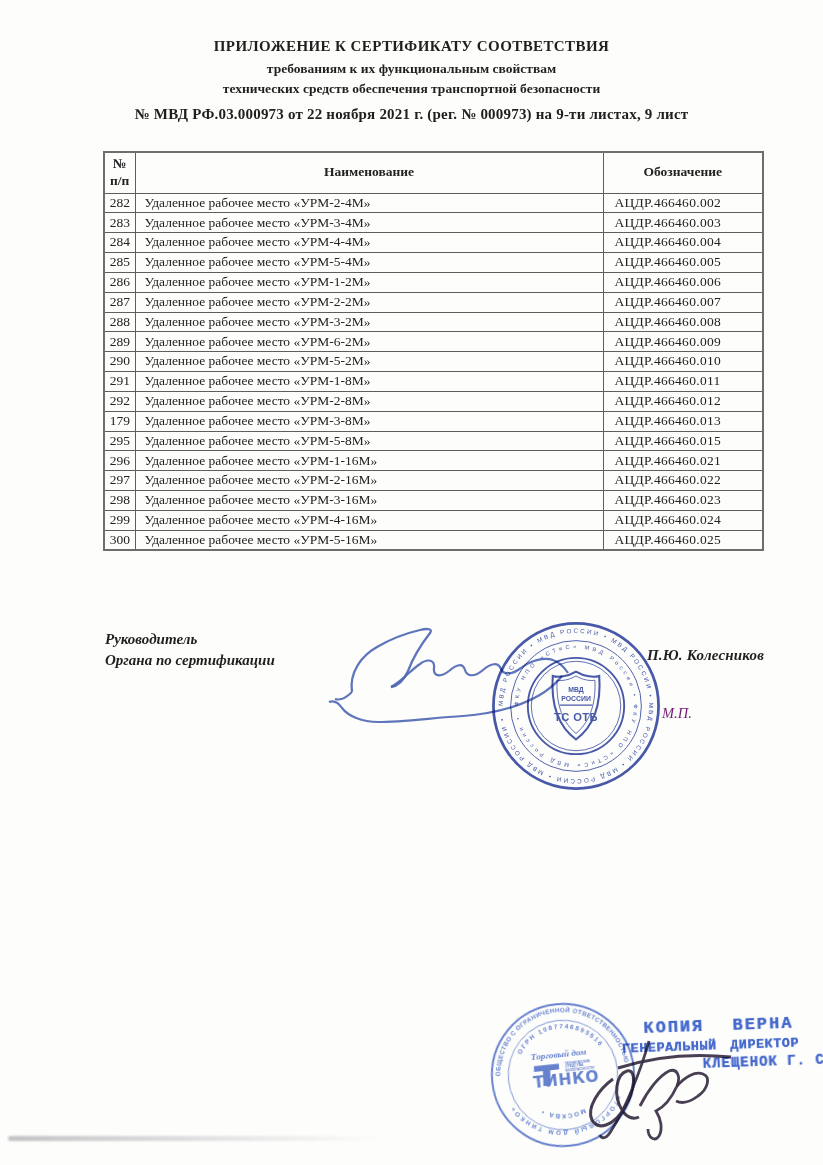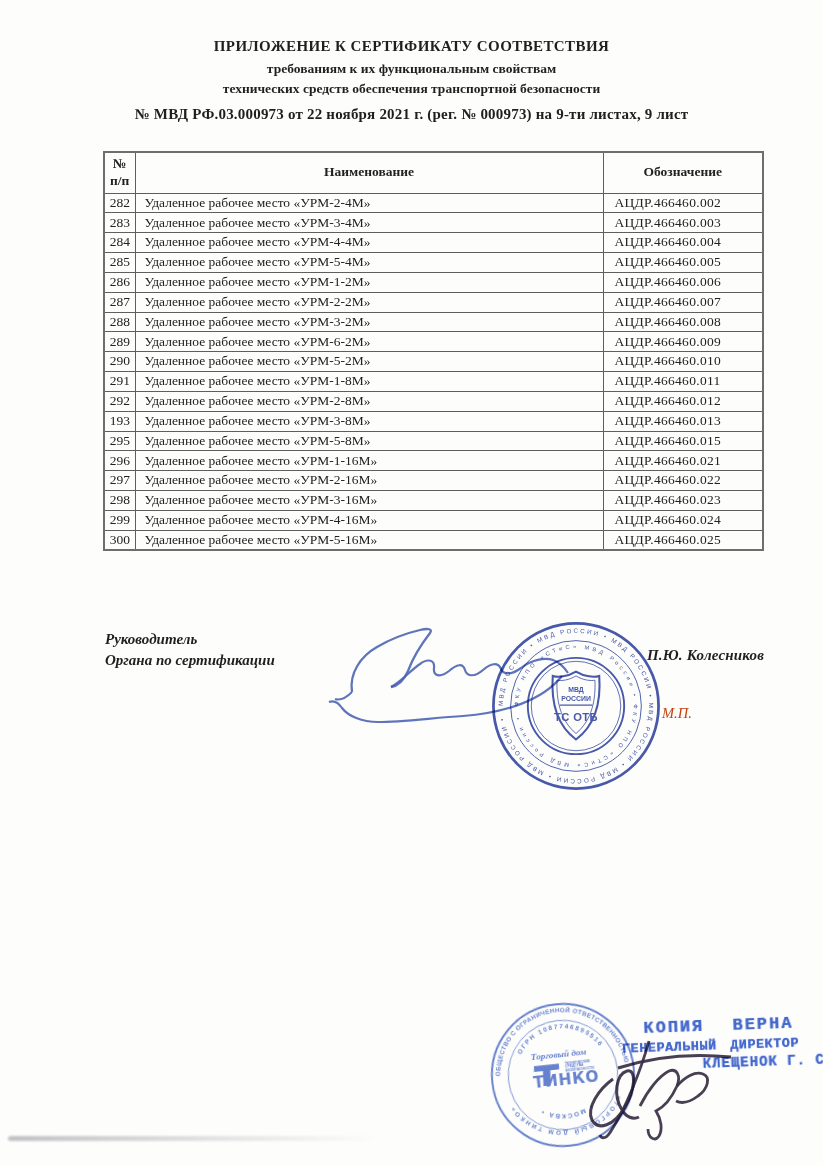--- a/index.html
+++ b/index.html
@@ -32,21 +32,21 @@
   table.items thead th{height:41px; font-size:13.5px; font-weight:bold; text-align:center; line-height:1.25;}
   table.items tbody td{height:19.85px; padding:0 0 1px 0; line-height:1;}
   td.cell-num{text-align:center;}
   td.cell-name{padding-left:9px !important;}
   td.cell-des{padding-left:11px !important; letter-spacing:.3px;}
   
   .sig-labels{position:absolute; left:105px; top:629px; font-size:15px; font-weight:bold;
     font-style:italic; line-height:21px;}
   .signer-name{position:absolute; left:647px; top:647px; font-size:15px; font-weight:bold;
     font-style:italic; z-index:6; letter-spacing:.2px;}
-  .seal-note{position:absolute; left:662px; top:705px; font-size:14.5px; font-style:italic; color:#c2410c;}
+  .seal-note{position:absolute; left:662px; top:705px; font-size:14.5px; font-style:italic; color:#701a75;}
   
   .stamp{position:absolute; mix-blend-mode:multiply; filter:blur(.45px); opacity:.93;}
   .mvd-stamp{left:490px; top:620px; width:172px; height:172px; z-index:4;}
   .tinko-stamp{left:489px; top:1001px; width:148px; height:148px; transform:rotate(-6deg); z-index:4;}
   .mvd-stroke{stroke:var(--mvd); fill:none;}
   .mvd-fill{fill:var(--mvd);}
   .tinko-stroke{stroke:var(--tinko); fill:none;}
   .tinko-fill{fill:var(--tinko);}
   .copy-stamp{
     position:absolute; left:622px; top:1016px; z-index:5; transform:rotate(-2deg);
@@ -156,21 +156,21 @@
       <td class="cell-des">АЦДР.466460.011</td>
     </tr>
 
     <tr>
       <td class="cell-num">292</td>
       <td class="cell-name">Удаленное рабочее место «УРМ-2-8М»</td>
       <td class="cell-des">АЦДР.466460.012</td>
     </tr>
 
     <tr>
-      <td class="cell-num">193</td>
+      <td class="cell-num">179</td>
       <td class="cell-name">Удаленное рабочее место «УРМ-3-8М»</td>
       <td class="cell-des">АЦДР.466460.013</td>
     </tr>
 
 
     <tr>
       <td class="cell-num">295</td>
       <td class="cell-name">Удаленное рабочее место «УРМ-5-8М»</td>
       <td class="cell-des">АЦДР.466460.015</td>
     </tr>

